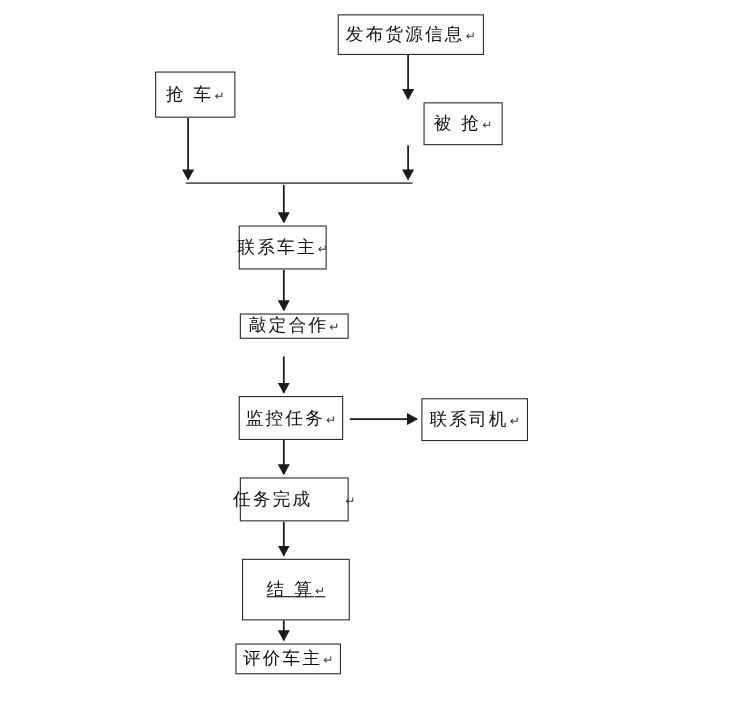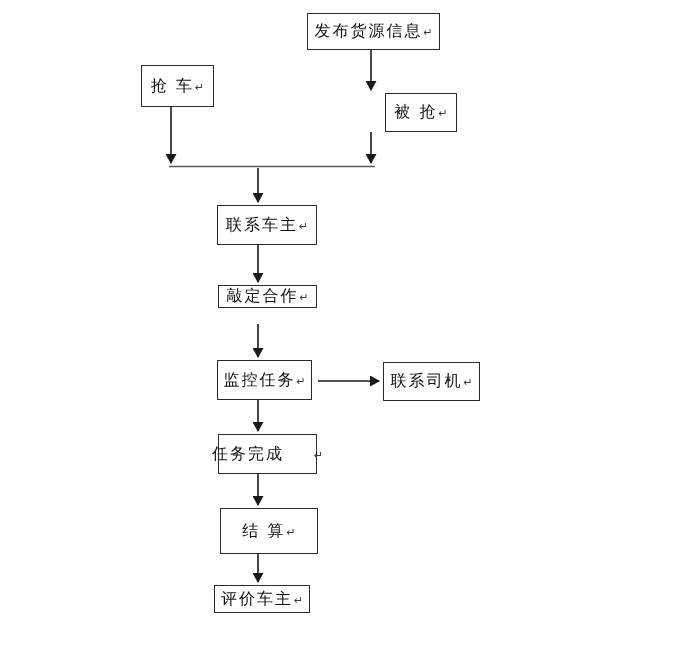--- a/index.html
+++ b/index.html
@@ -75,21 +75,21 @@
   <div class="node" style="left:141px; top:65px; width:73px; height:42px;">
     <span>抢 车</span>
       <span class="pmark">↵</span>
   </div>
 
   <div class="node" style="left:338px; top:93px; width:72px; height:39px;margin-left:47px;">
     <span>被 抢</span>
       <span class="pmark">↵</span>
   </div>
 
-  <div class="node" style="left:217px; top:205px; width:100px; height:40px;">
+  <div class="node" style="left:217px; top:205px; width:80px; height:40px;">
     <span>联系车主</span>
       <span class="pmark">↵</span>
   </div>
 
   <div class="node" style="left:218px; top:285px; width:99px; height:23px;">
     <span>敲定合作</span>
       <span class="pmark">↵</span>
   </div>
 
   <div class="node" style="left:217px; top:360px; width:95px; height:40px;text-align:center;">
@@ -100,21 +100,21 @@
   <div class="node" style="left:383px; top:362px; width:97px; height:39px;">
     <span>联系司机</span>
       <span class="pmark">↵</span>
   </div>
 
   <div class="node" style="left:218px; top:434px; width:99px; height:40px;gap:29px;">
     <span>任务完成</span>
       <span class="pmark">↵</span>
   </div>
 
-  <div class="node" style="left:220px; top:508px; width:98px; height:46px;">
+  <div class="node" style="left:220px; top:508px; width:98px; height:56px;text-decoration:underline;">
     <span>结 算</span>
       <span class="pmark">↵</span>
   </div>
 
   <div class="node" style="left:214px; top:585px; width:96px; height:28px;">
     <span>评价车主</span>
       <span class="pmark">↵</span>
   </div>
 
 </div>

